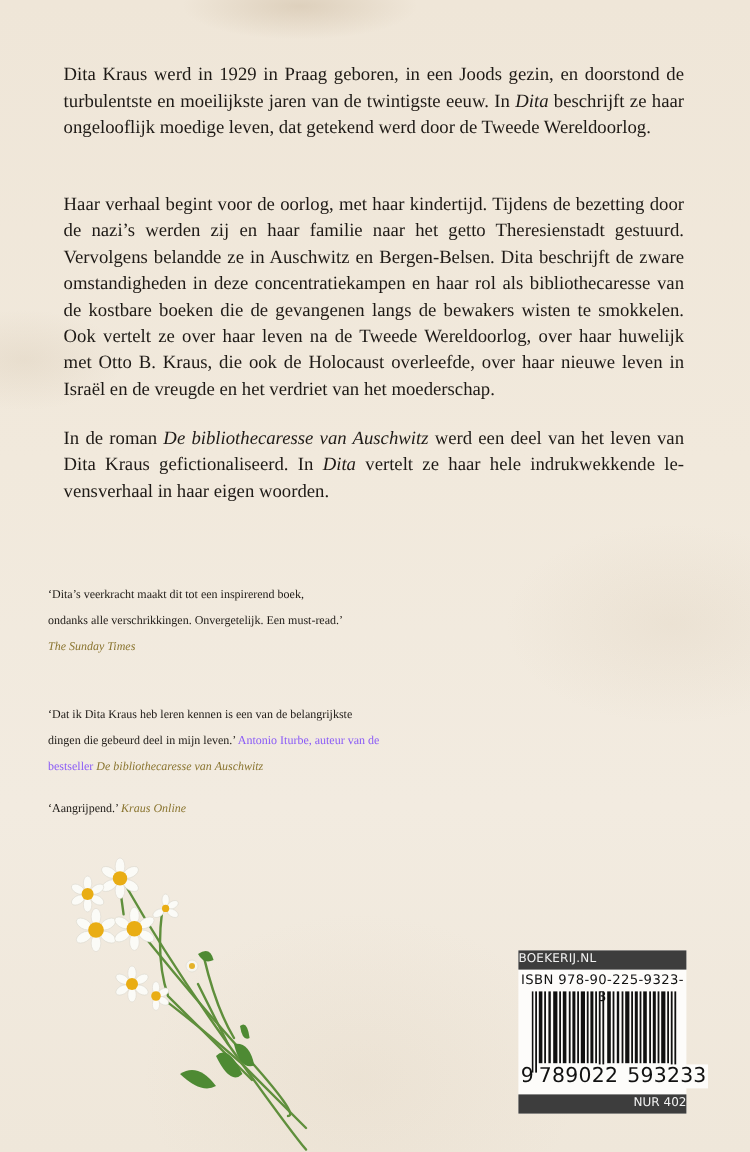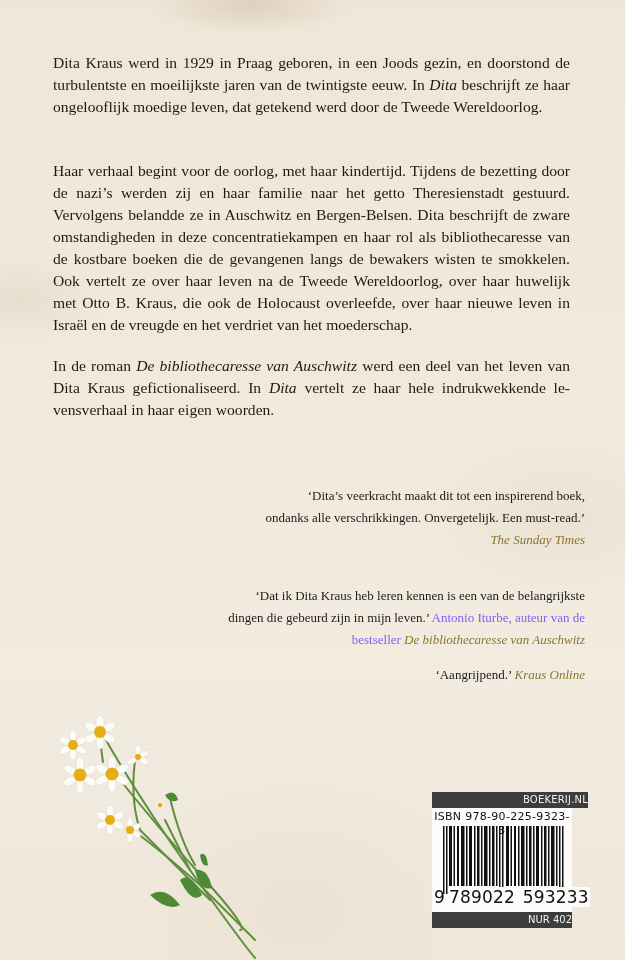--- a/index.html
+++ b/index.html
@@ -18,40 +18,40 @@
     position:absolute; left:53px; width:517px;
     font-size:15.6px; line-height:22px; text-align:justify;
     hyphens:manual;
   }
   .body-text p { margin:0; }
   .body-text em { font-style:italic; }
   #p1 { top:52px; }
   #p2 { top:160px; }
   #p3 { top:355px; }
 
-  .quotes { position:absolute; left:40px; width:545px; text-align:right; font-size:13px; line-height:22px; }
+  .quotes { position:absolute; left:40px; width:545px; text-align:left; font-size:10px; line-height:22px; }
   .quotes p { margin:0; }
   .src { color:#8a7530; font-style:italic; }
   .src-plain { color:#8b5cf6; }
   #q1 { top:485px; }
   #q2 { top:585px; }
   #q3 { top:664px; }
 
   
   #flower { position:absolute; left:40px; top:700px; width:260px; height:260px; }
 
   
   #barcode-box {
     position:absolute; left:432px; top:792px; width:140px; height:136px;
     background:#fdfcfa;
     font-family:"DejaVu Sans", "Liberation Sans", sans-serif;
   }
   #bc-top {
-    position:absolute; left:0; top:0; width:156px; height:16px;
-    background:#3d3d3d; color:#f2f2f2; font-size:10px; line-height:16px; text-align:right; letter-spacing:0.2px;
+    position:absolute; left:0; top:0; width:140px; height:16px;
+    background:#3d3d3d; color:#f2f2f2; font-size:10px; line-height:16px; text-align:left; letter-spacing:0.2px;
   }
   #bc-isbn {
     position:absolute; left:0; top:18px; width:140px; text-align:center;
     font-size:11px; line-height:14px; color:#111; letter-spacing:0.3px;
   }
   #bc-bars { position:absolute; left:11px; top:34px; width:124px; height:68px; }
   #bc-digits {
     position:absolute; left:2px; top:96px; width:136px;
     font-size:17px; line-height:18px; color:#111; font-weight:normal; letter-spacing:0.2px;
     white-space:nowrap;
@@ -79,21 +79,21 @@
 </div>
 
 <div class="quotes" id="q1">
   <p>‘Dita’s veerkracht maakt dit tot een inspirerend boek,</p>
   <p>ondanks alle verschrikkingen. Onvergetelijk. Een must-read.’</p>
   <p class="src">The Sunday Times</p>
 </div>
 
 <div class="quotes" id="q2">
   <p>‘Dat ik Dita Kraus heb leren kennen is een van de belangrijkste</p>
-  <p><span>dingen die gebeurd zijn in mijn leven.’</span><span class="src-plain"> Antonio Iturbe, auteur van de</span></p>
+  <p><span>dingen die gebeurd deel in mijn leven.’</span><span class="src-plain"> Antonio Iturbe, auteur van de</span></p>
   <p><span class="src-plain">bestseller </span><span class="src">De bibliothecaresse van Auschwitz</span></p>
 </div>
 
 <div class="quotes" id="q3">
   <p><span>‘Aangrijpend.’</span> <span class="src">Kraus Online</span></p>
 </div>
 
 <svg id="flower" viewBox="0 0 260 260">
   <g fill="none" stroke="#5f8f3c" stroke-width="2" stroke-linecap="round">
     <path d="M63 35 Q100 100 150 170 T215 258"></path>

